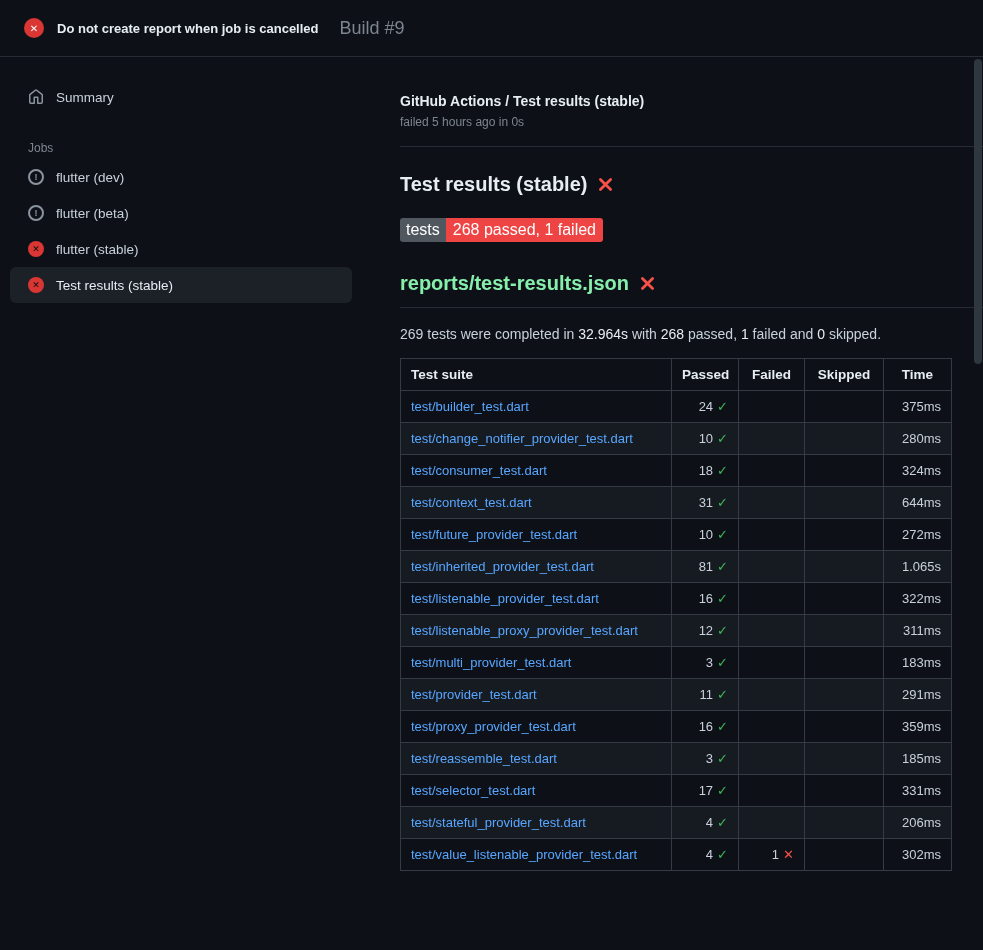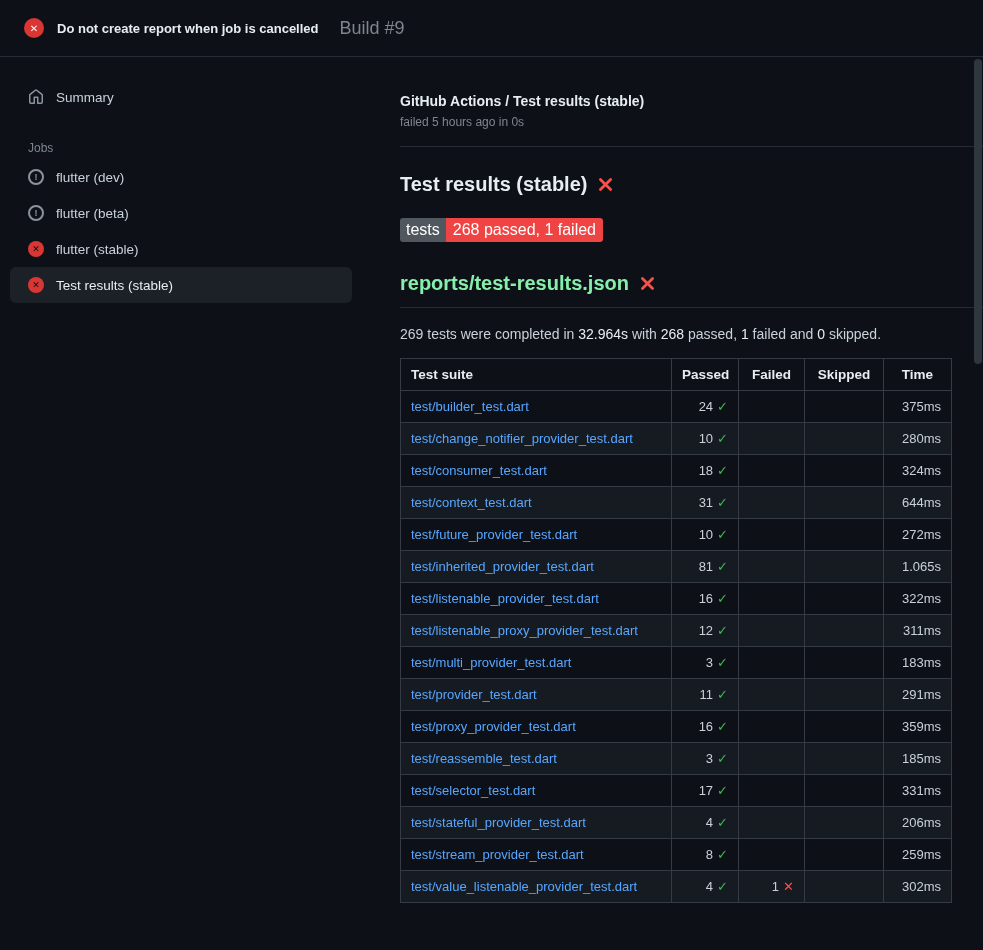--- a/index.html
+++ b/index.html
@@ -289,27 +289,20 @@
     <td class="num">331ms</td>
   </tr>
           <tr>
     <td><a class="suite-link">test/stateful_provider_test.dart</a></td>
     <td class="num"><span class="val">4</span><span class="check-glyph">✓</span></td>
     <td class="num"></td>
     <td class="num"></td>
     <td class="num">206ms</td>
   </tr>
           <tr>
-    <td><a class="suite-link">test/stream_provider_test.dart</a></td>
-    <td class="num"><span class="val">8</span><span class="check-glyph">✓</span></td>
-    <td class="num"></td>
-    <td class="num"></td>
-    <td class="num">259ms</td>
-  </tr>
-          <tr>
     <td><a class="suite-link">test/value_listenable_provider_test.dart</a></td>
     <td class="num"><span class="val">4</span><span class="check-glyph">✓</span></td>
     <td class="num"><span class="val">1</span><span class="cross-glyph">✕</span></td>
     <td class="num"></td>
     <td class="num">302ms</td>
   </tr>
         </tbody>
     </table>
   </div>
 </div>

